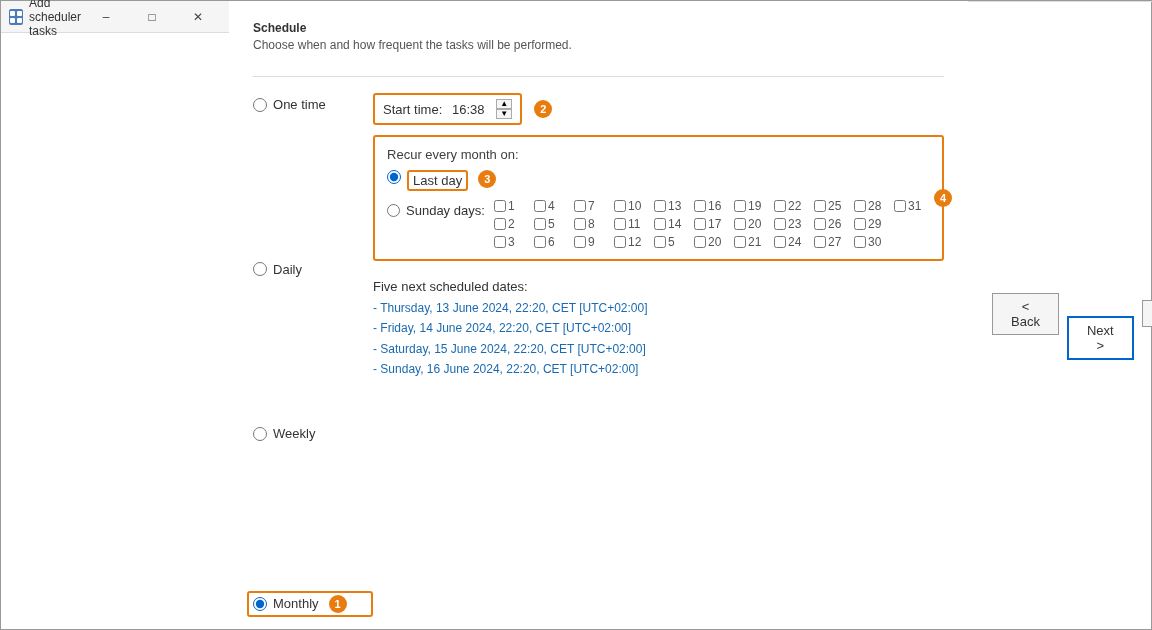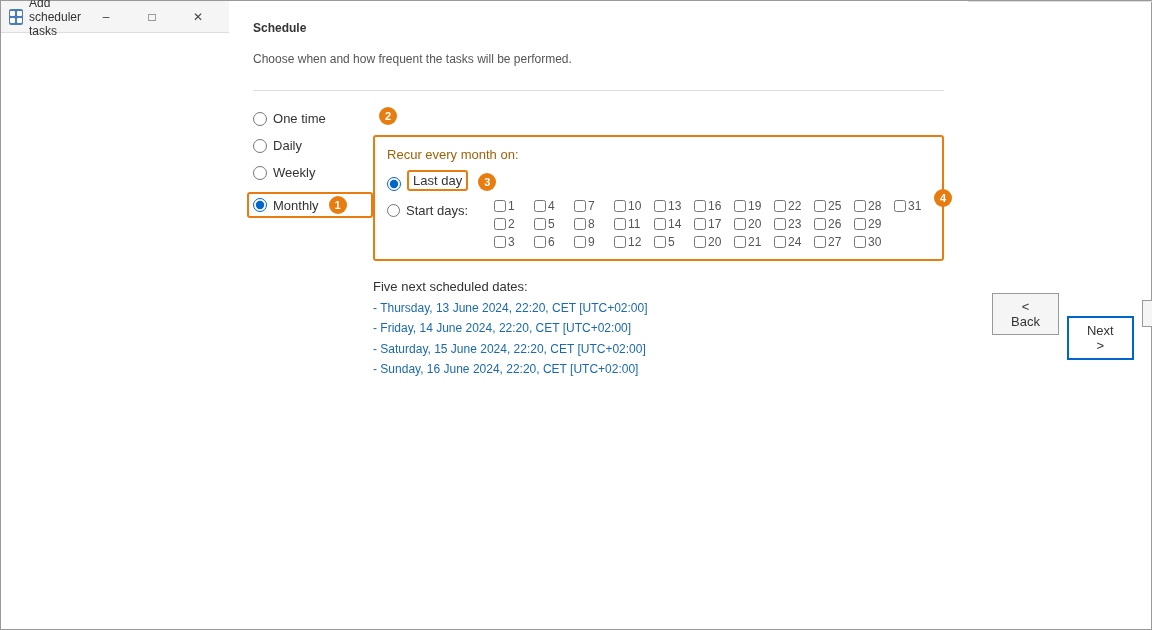--- a/index.html
+++ b/index.html
@@ -78,38 +78,39 @@
       margin-bottom: 16px;
     }
     .header-title {
       font-weight: bold;
       font-size: 12px;
       color: #333;
     }
     .header-subtitle {
       color: #555;
       font-size: 12px;
-      margin-top: 17px;
+      margin-top: 3px;
     }
     .divider {
       border: none;
       border-top: 1px solid #ddd;
       margin: 8px 0 16px 0;
     }
     .main-area {
       display: flex;
       flex: 1;
       gap: 0;
     }
     .sidebar {
       width: 120px;
       display: flex;
       flex-direction: column;
       gap: 12px;
       padding-top: 4px;
+      justify-content: space-between;
     }
     .radio-option {
       display: flex;
       align-items: center;
       gap: 6px;
       cursor: pointer;
     }
     .radio-option input[type="radio"] {
       accent-color: #0066cc;
       width: 14px;
@@ -196,26 +197,26 @@
       margin-left: 6px;
     }
     .recur-section {
       border: 2px solid #e87c0e;
       border-radius: 3px;
       padding: 10px 12px;
       position: relative;
     }
     .recur-title {
       font-size: 13px;
-      color: #a16207;
+      color: #404040;
       margin-bottom: 8px;
     }
     .recur-option {
       display: flex;
-      align-items: flex-end;
+      align-items: flex-start;
       gap: 6px;
       margin-bottom: 8px;
     }
     .recur-option input[type="radio"] {
       accent-color: #0066cc;
       width: 14px;
       height: 14px;
       cursor: pointer;
     }
     .last-day-label {
@@ -380,38 +381,46 @@
         <label class="radio-option active">
           <input type="radio" name="schedule" checked="" style="">
           <span class="radio-label">Monthly</span>
           <span class="badge">1</span>
         </label>
       </div>
 
       <div class="right-panel">
 
         <div style="display:flex; align-items:center; gap:6px;">
+          <div class="start-time-row">
+            <span class="start-time-label">Start time:</span>
+            <span class="time-value">16:38</span>
+            <div class="time-spinners">
+              <button class="time-spin-btn">▲</button>
+              <button class="time-spin-btn">▼</button>
+            </div>
+          </div>
           <span class="badge-2">2</span>
         </div>
 
         <div class="recur-section">
           <div class="recur-title">Recur every month on:</div>
 
           <div class="recur-option">
             <input type="radio" name="recur" checked="" style="">
             <span class="last-day-active">
               <span class="last-day-label">Last day</span>
             </span>
             <span class="badge-3">3</span>
           </div>
 
           <div class="given-days-section">
             <div style="display:flex; align-items:flex-start; gap:6px; padding-top:2px;">
               <input type="radio" name="recur" style="margin-top: 3px;">
-              <span class="given-days-label">Start days:</span>
+              <span class="given-days-label">Sunday days:</span>
             </div>
             <div class="days-grid">
               <div class="days-row">
                 <div class="day-item">
                     <input type="checkbox" style="">
                     <span class="day-num">1</span>
                   </div>
                 <div class="day-item">
                     <input type="checkbox" style="">
                     <span class="day-num">4</span>

